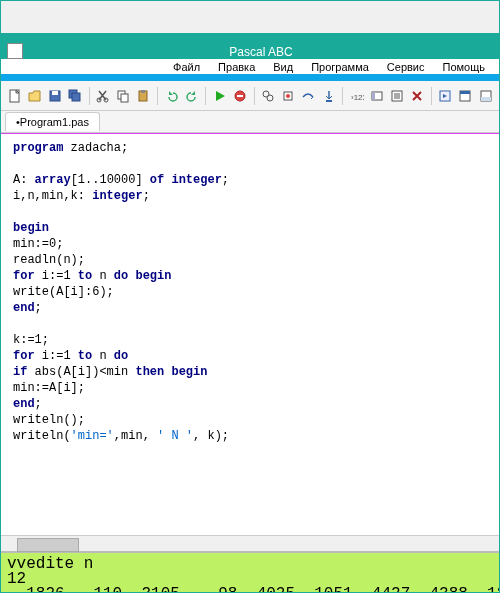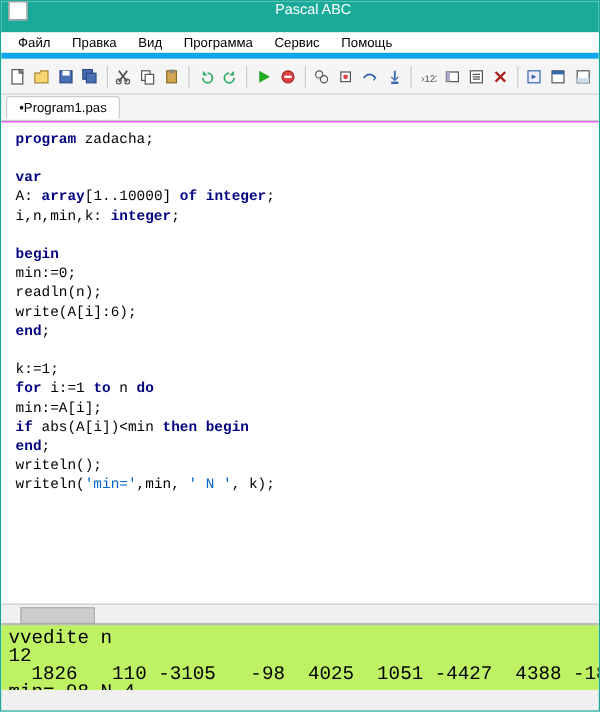--- a/index.html
+++ b/index.html
@@ -9,23 +9,24 @@
   background: #f0f0f0;
   width: 500px;
   height: 593px;
   overflow: hidden;
   border: 1px solid #1aaa9a;
 }
 .titlebar {
   background: #1aaa9a;
   height: 26px;
   display: flex;
-  align-items: flex-start;
+  align-items: flex-end;
   padding: 0 6px;
   color: #fff;
+  margin-top: 32px;
 }
 .titlebar-icon {
   width: 16px;
   height: 16px;
   background: #fff;
   margin-right: 6px;
   border: 1px solid #888;
   display: inline-block;
 }
 .title-text {
@@ -33,21 +34,22 @@
   text-align: center;
   font-size: 12px;
 }
 .menubar {
   background: #fff;
   height: 22px;
   display: flex;
   align-items: center;
   padding: 2px 6px;
   gap: 2px;
-  border-bottom: 5px solid #0ea5e9;
+  border-bottom: 7px solid #0ea5e9;
+  justify-content: flex-end;
 }
 .menu-item {
   padding: 2px 8px;
   cursor: pointer;
   font-size: 11px;
 }
 .toolbar {
   background: #f5f5f5;
   height: 30px;
   display: flex;
@@ -289,34 +291,34 @@
     </div>
   </div>
 
 <div class="tabbar">
   <div class="tab">•Program1.pas</div>
 </div>
 
 <div class="editor" id="editor">
     <div class="line"><span class="kw">program </span><span>zadacha;</span></div>
     <div class="line">&nbsp;</div>
-    <div class="line"><span class="kw">var</span></div>
     <div class="line"><span>A: </span><span class="kw">array</span><span>[1..10000] </span><span class="kw">of integer</span><span>;</span></div>
     <div class="line"><span>i,n,min,k: </span><span class="kw">integer</span><span>;</span></div>
     <div class="line">&nbsp;</div>
     <div class="line"><span class="kw">begin</span></div>
     <div class="line"><span>min:=0;</span></div>
     <div class="line"><span>readln(n);</span></div>
+    <div class="line"><span class="kw">for </span><span>i:=1 </span><span class="kw">to </span><span>n </span><span class="kw">do begin</span></div>
     <div class="line"><span>write(A[i]:6);</span></div>
     <div class="line"><span class="kw">end</span><span>;</span></div>
     <div class="line">&nbsp;</div>
     <div class="line"><span>k:=1;</span></div>
     <div class="line"><span class="kw">for </span><span>i:=1 </span><span class="kw">to </span><span>n </span><span class="kw">do</span></div>
+    <div class="line"><span class="kw">if </span><span>abs(A[i])&lt;min </span><span class="kw">then begin</span></div>
     <div class="line"><span>min:=A[i];</span></div>
-    <div class="line"><span class="kw">if </span><span>abs(A[i])&lt;min </span><span class="kw">then begin</span></div>
     <div class="line"><span class="kw">end</span><span>;</span></div>
     <div class="line"><span>writeln();</span></div>
     <div class="line"><span>writeln(</span><span class="str">'min='</span><span>,min, </span><span class="str">' N '</span><span>, k);</span></div>
     <div class="line">&nbsp;</div>
   </div>
 
 <div class="editor-hscroll"></div>
 
 <div class="output" id="output"><div>vvedite n</div><div>12</div><div>  1826   110 -3105   -98  4025  1051 -4427  4388 -1862  1036 -2356   609</div><div>min=-98 N 4</div></div>
 

